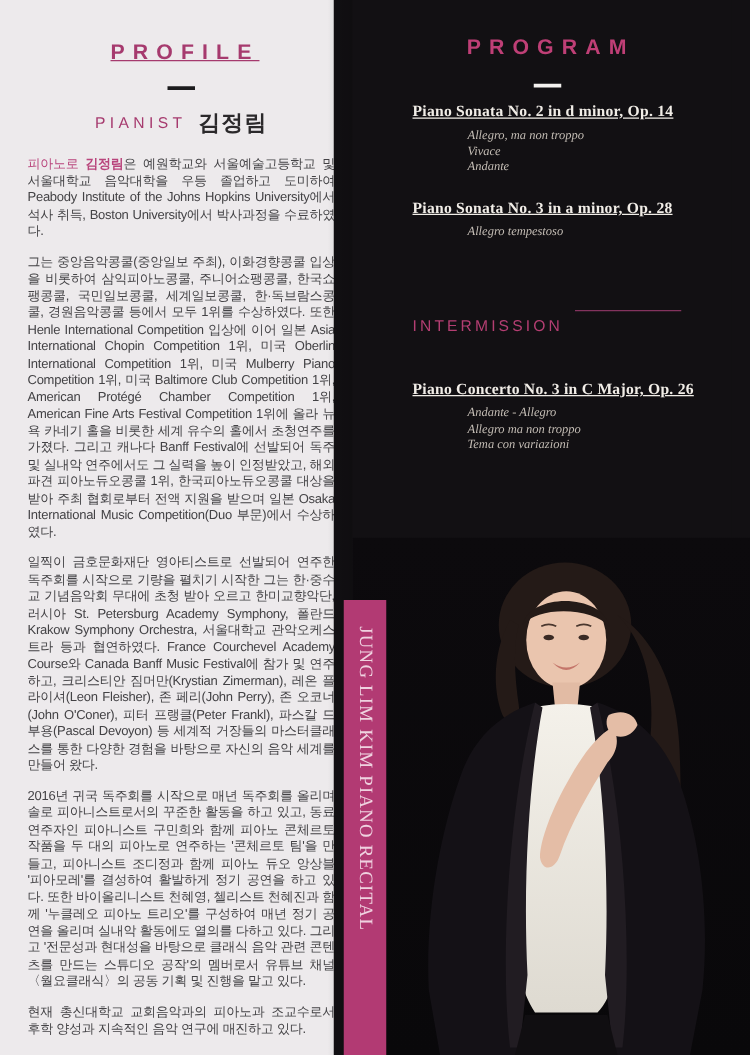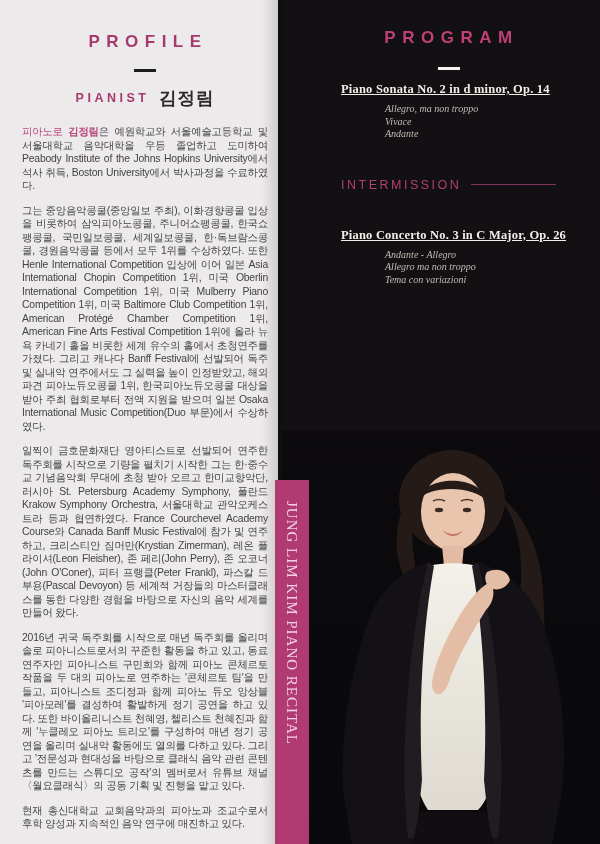--- a/index.html
+++ b/index.html
@@ -11,41 +11,42 @@
   
   .left-col{
     position:absolute;left:0;top:0;width:282px;height:844px;
     background:#edeaec;box-sizing:border-box;
     padding:24px 14px 0 22px;
   }
   .profile-heading{
     margin:8px 0 0 0;text-align:center;
     font-size:17px;font-weight:600;letter-spacing:6.5px;text-indent:6px;
     color:#a63a6e;
+    text-decoration:underline;
   }
   .divider{height:3px;width:22px;border:none;}
   .divider-dark{background:#1c1b1d;margin:17px auto 0 auto;}
   .pianist-line{margin-top:14px;text-align:center;white-space:nowrap;}
-  .pianist-label{font-size:12.5px;letter-spacing:3.5px;color:#a63a6e;font-weight:700;vertical-align:2px;}
+  .pianist-label{font-size:12.5px;letter-spacing:3.5px;color:#a63a6e;font-weight:400;vertical-align:2px;}
   .pianist-name{font-size:17.5px;color:#2b292b;font-weight:600;margin-left:5px;letter-spacing:1px;}
   .body{
     margin:11px 0 0 0;font-size:10.4px;line-height:13.5px;color:#434245;
     text-align:justify;letter-spacing:-0.2px;word-break:break-word;
   }
   .intro{margin-top:15px;}
   .hl{color:#b9457c;}
   .hl-bold{font-weight:700;}
   
   .col-shadow{
     position:absolute;left:262px;top:0;width:20px;height:844px;
     background:linear-gradient(to right,rgba(0,0,0,0) 0%,rgba(0,0,0,0.16) 100%);
     pointer-events:none;
   }
   
-  .right-col{position:absolute;left:278px;top:0;width:318px;height:844px;background:#121013;}
+  .right-col{position:absolute;left:267px;top:0;width:318px;height:844px;background:#121013;}
   .program-inner{position:absolute;left:63px;top:28px;width:215px;}
   .program-heading{
     margin:0;text-align:center;
     font-size:17px;font-weight:600;letter-spacing:6.5px;text-indent:6px;
     color:#bf3f76;
   }
   .divider-light{background:#f4f2f0;margin:19px auto 0 auto;}
   .composer-line{margin-top:21px;white-space:nowrap;}
   .composer{font-size:15px;font-weight:700;color:#c23a72;letter-spacing:0.2px;}
   .dates{font-size:10.5px;color:#8f8c8d;margin-left:4px;}
@@ -57,21 +58,21 @@
   .movements{margin-top:6px;}
   .movement{
     font-family:"Liberation Serif","DejaVu Serif",serif;
     font-style:italic;font-size:10px;line-height:12.5px;color:#c3bcb4;margin-left:44px;
   }
   .piece-2{margin-top:18px;}
   .intermission{
     margin-top:37px;display:flex;align-items:center;
   }
   .intermission-label{
-    font-size:12.5px;letter-spacing:2.5px;color:#b43e72;font-weight:500;white-space:nowrap;
+    font-size:12.5px;letter-spacing:2.5px;color:#b43e72;font-weight:500;white-space:nowrap;margin-top:25px;
   }
   .int-line{flex:1;height:1px;background:#83335e;margin-left:10px;}
   .piece-3{margin-top:36px;}
   
   .photo{position:absolute;left:282px;top:430px;width:318px;height:414px;}
   .photo svg{display:block;}
   
   .band{
     position:absolute;left:275px;top:480px;width:34px;height:364px;
     background:#b23a73;z-index:5;
@@ -115,20 +116,26 @@
 
       <div class="piece">
         <div class="piece-title">Piano Sonata No. 2 in d minor, Op. 14</div>
         <div class="movements">
           <div class="movement">Allegro, ma non troppo</div>
           <div class="movement">Vivace</div>
           <div class="movement">Andante</div>
         </div>
       </div>
 
+      <div class="piece piece-2">
+        <div class="piece-title">Piano Sonata No. 3 in a minor, Op. 28</div>
+        <div class="movements">
+          <div class="movement">Allegro tempestoso</div>
+        </div>
+      </div>
 
       <div class="intermission">
         <span class="intermission-label">INTERMISSION</span>
         <span class="int-line"></span>
       </div>
 
       <div class="piece piece-3">
         <div class="piece-title">Piano Concerto No. 3 in C Major, Op. 26</div>
         <div class="movements">
           <div class="movement">Andante - Allegro</div>

